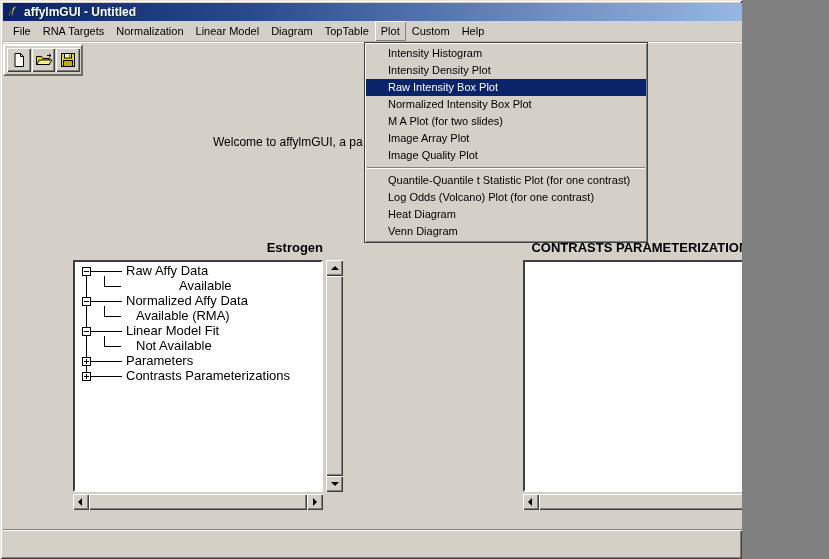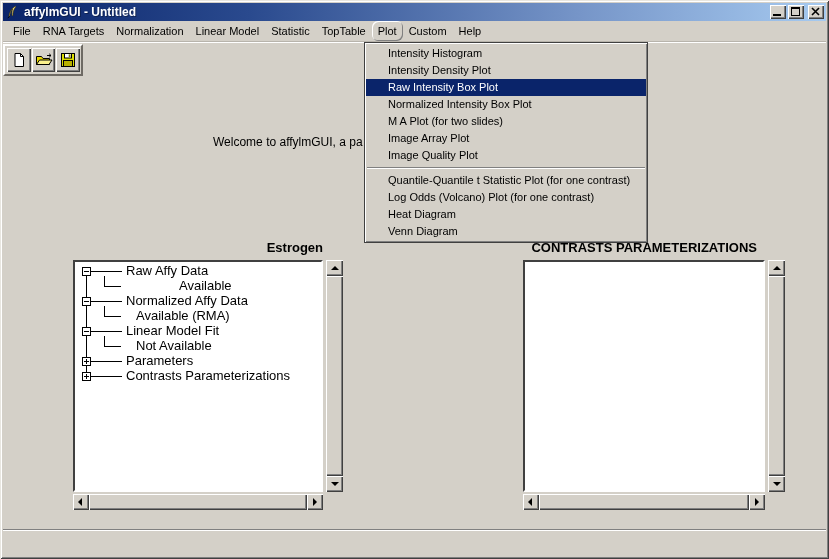--- a/index.html
+++ b/index.html
@@ -1,18 +1,18 @@
 <!DOCTYPE html>
 <html><head>
 <meta charset="utf-8">
 <style>
   * { margin:0; padding:0; box-sizing:border-box; }
   html,body { width:829px; height:559px; background:#808080; font-family:"Liberation Sans", sans-serif; }
   #window {
-    position:relative; width:829px; height:559px; background:#d4d0c8; overflow:hidden;
+    position:relative; width:742px; height:559px; background:#d4d0c8; overflow:hidden;
     box-shadow: inset 1px 1px 0 #e8e6e0, inset -1px -1px 0 #404040,
                 inset 2px 2px 0 #ffffff, inset -2px -2px 0 #808080;
   }
   
   #titlebar {
     position:absolute; left:3px; top:3px; width:823px; height:18px;
     background:linear-gradient(to right,#0a246a 0%, #2a4a8e 30%, #7695c8 70%, #a6caf0 100%);
     display:flex; align-items:center;
   }
   #title-icon { width:15px; height:15px; margin-left:2px; flex:0 0 auto; }
@@ -28,21 +28,20 @@
   .glyph-max { position:absolute; left:3px; top:2px; width:9px; height:9px; border:1px solid #000; border-top-width:2px; }
   .glyph-close { position:absolute; left:0; top:0; width:16px; height:14px; }
   
   #menubar {
     position:absolute; left:3px; top:21px; width:823px; height:20px; background:#d4d0c8;
     display:flex; align-items:stretch; padding-left:4px; font-size:11px;
   }
   .menubar-item { padding:0 6px; line-height:20px; color:#000; white-space:nowrap; }
   .menubar-item.active {
     box-shadow: inset 1px 1px 0 #ffffff, inset -1px -1px 0 #808080;
-    border-radius: 6px;
   }
   #menubar-divider { position:absolute; left:3px; top:41px; width:823px; height:2px;
     border-top:1px solid #b8b4ac; border-bottom:1px solid #ffffff; }
   
   #client { position:absolute; left:3px; top:43px; width:823px; height:488px; background:#d4d0c8;
     box-shadow: inset 0 -1px 0 #ffffff, inset 0 -2px 0 #808080; }
   
   #toolbar-frame { position:absolute; left:0px; top:1px; width:80px; height:32px;
     border:2px solid; border-color:#ffffff #6e6a64 #6e6a64 #ffffff; background:#d4d0c8;
     display:flex; align-items:center; padding-left:2px; }
@@ -122,21 +121,21 @@
         </svg>
       </div>
     </div>
   </div>
 
   <div id="menubar">
       <div class="menubar-item">File</div>
       <div class="menubar-item">RNA Targets</div>
       <div class="menubar-item">Normalization</div>
       <div class="menubar-item">Linear Model</div>
-      <div class="menubar-item">Statistic</div>
+      <div class="menubar-item">Diagram</div>
       <div class="menubar-item">TopTable</div>
       <div class="menubar-item active">Plot</div>
       <div class="menubar-item">Custom</div>
       <div class="menubar-item">Help</div>
     </div>
   <div id="menubar-divider"></div>
 
   <div id="client">
 
     <div id="toolbar-frame">

